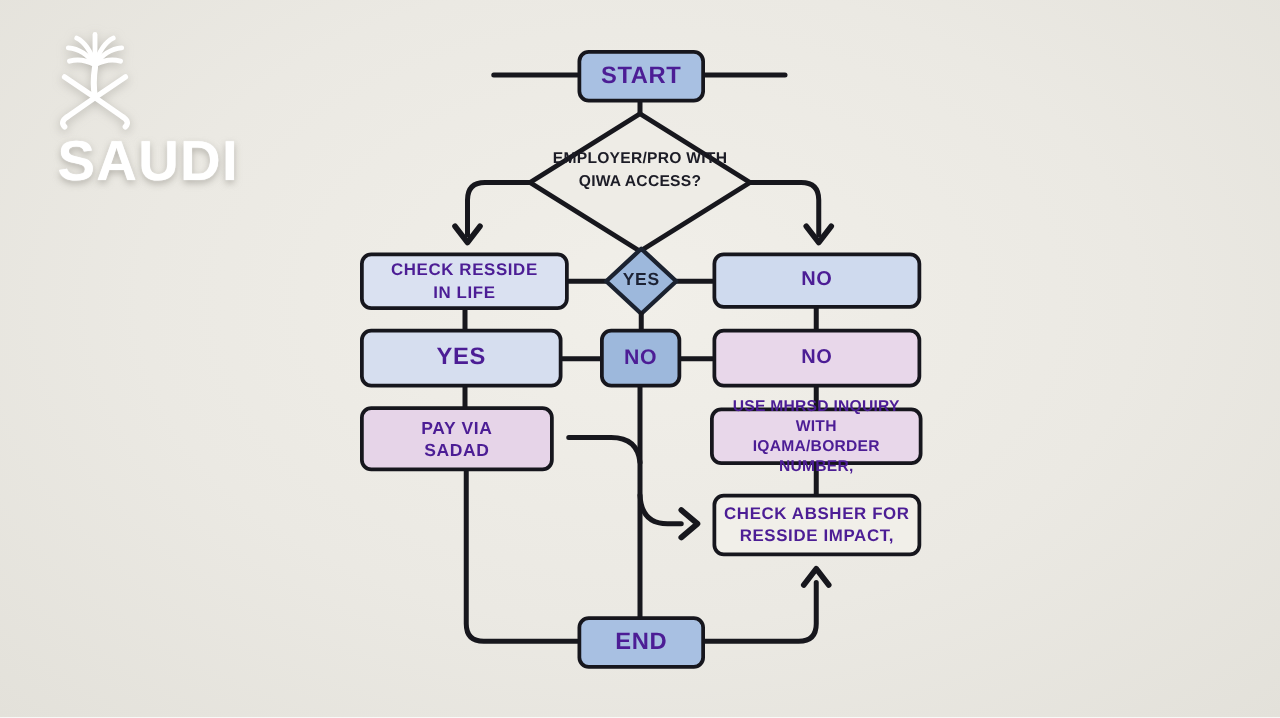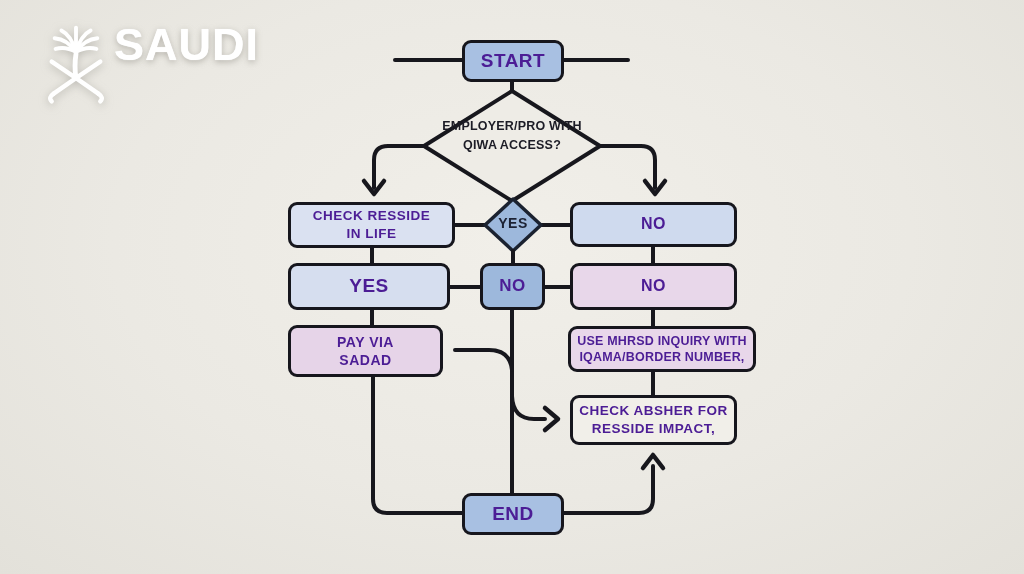--- a/index.html
+++ b/index.html
@@ -23,37 +23,37 @@
     font-weight: bold; color: #4c1d95; letter-spacing: .5px;
     line-height: 1.3; text-align: center;
   }
   .n-start   { left: 462px; top: 40px;  width: 102px; height: 42px; font-size: 19px; background: #a8c0e2; }
   .n-checkemp{ left: 288px; top: 202px; width: 167px; height: 46px; font-size: 13.5px; background: #dae1f1; }
   .n-no-top  { left: 570px; top: 202px; width: 167px; height: 45px; font-size: 16px; background: #cfdaee; }
   .n-yes     { left: 288px; top: 263px; width: 162px; height: 47px; font-size: 19px; background: #d6deef; }
   .n-no-mid  { left: 480px; top: 263px; width: 65px;  height: 47px; font-size: 17px; background: #9db8dc; }
   .n-no-right{ left: 570px; top: 263px; width: 167px; height: 47px; font-size: 16px; background: #e8d7ea; }
   .n-pay     { left: 288px; top: 325px; width: 155px; height: 52px; font-size: 14px; background: #e6d4e8; }
-  .n-mhrsd   { left: 568px; top: 326px; width: 188px; height: 46px; font-size: 12.5px; letter-spacing: .2px; background: #e8d7ea; }
+  .n-mhrsd   { left: 568px; top: 326px; width: 170px; height: 46px; font-size: 12.5px; letter-spacing: .2px; background: #e8d7ea; }
   .n-absher  { left: 570px; top: 395px; width: 167px; height: 50px; font-size: 13.5px; background: #f1efe9; }
   .n-end     { left: 462px; top: 493px; width: 102px; height: 42px; font-size: 19px; background: #a8c0e2; }
 
   .dlabel {
     position: absolute; left: 427px; top: 117px; width: 170px;
     font-size: 12.5px; font-weight: bold; color: #1c1c26;
     text-align: center; line-height: 1.55; letter-spacing: .2px;
   }
   .ylabel {
     position: absolute; left: 489px; top: 215px; width: 48px;
     font-size: 14px; font-weight: bold; color: #1c2234;
     text-align: center; letter-spacing: .5px;
   }
   .dlabel span, .node span { display: block; }
 
-  .logo { position: absolute; left: 42px; top: 22px; display: flex; align-items: flex-start; }
+  .logo { position: absolute; left: 42px; top: 22px; display: flex; align-items: flex-start; flex-direction: column; }
   .logo svg { filter: drop-shadow(0 2px 4px rgba(150,148,140,.55)); }
   .logo-text {
     margin-left: 4px; color: #ffffff;
     text-shadow: 0 0 1px #fff, 0 2px 6px rgba(150,148,140,.65);
   }
   .logo-line1 { font-size: 45px; font-weight: bold; letter-spacing: 1px; line-height: 1.0; }
   .logo-line2 { font-size: 27px; font-weight: bold; letter-spacing: 1.5px; line-height: 1.0; margin-top: 2px; }
 </style>
 </head>
 <body>

